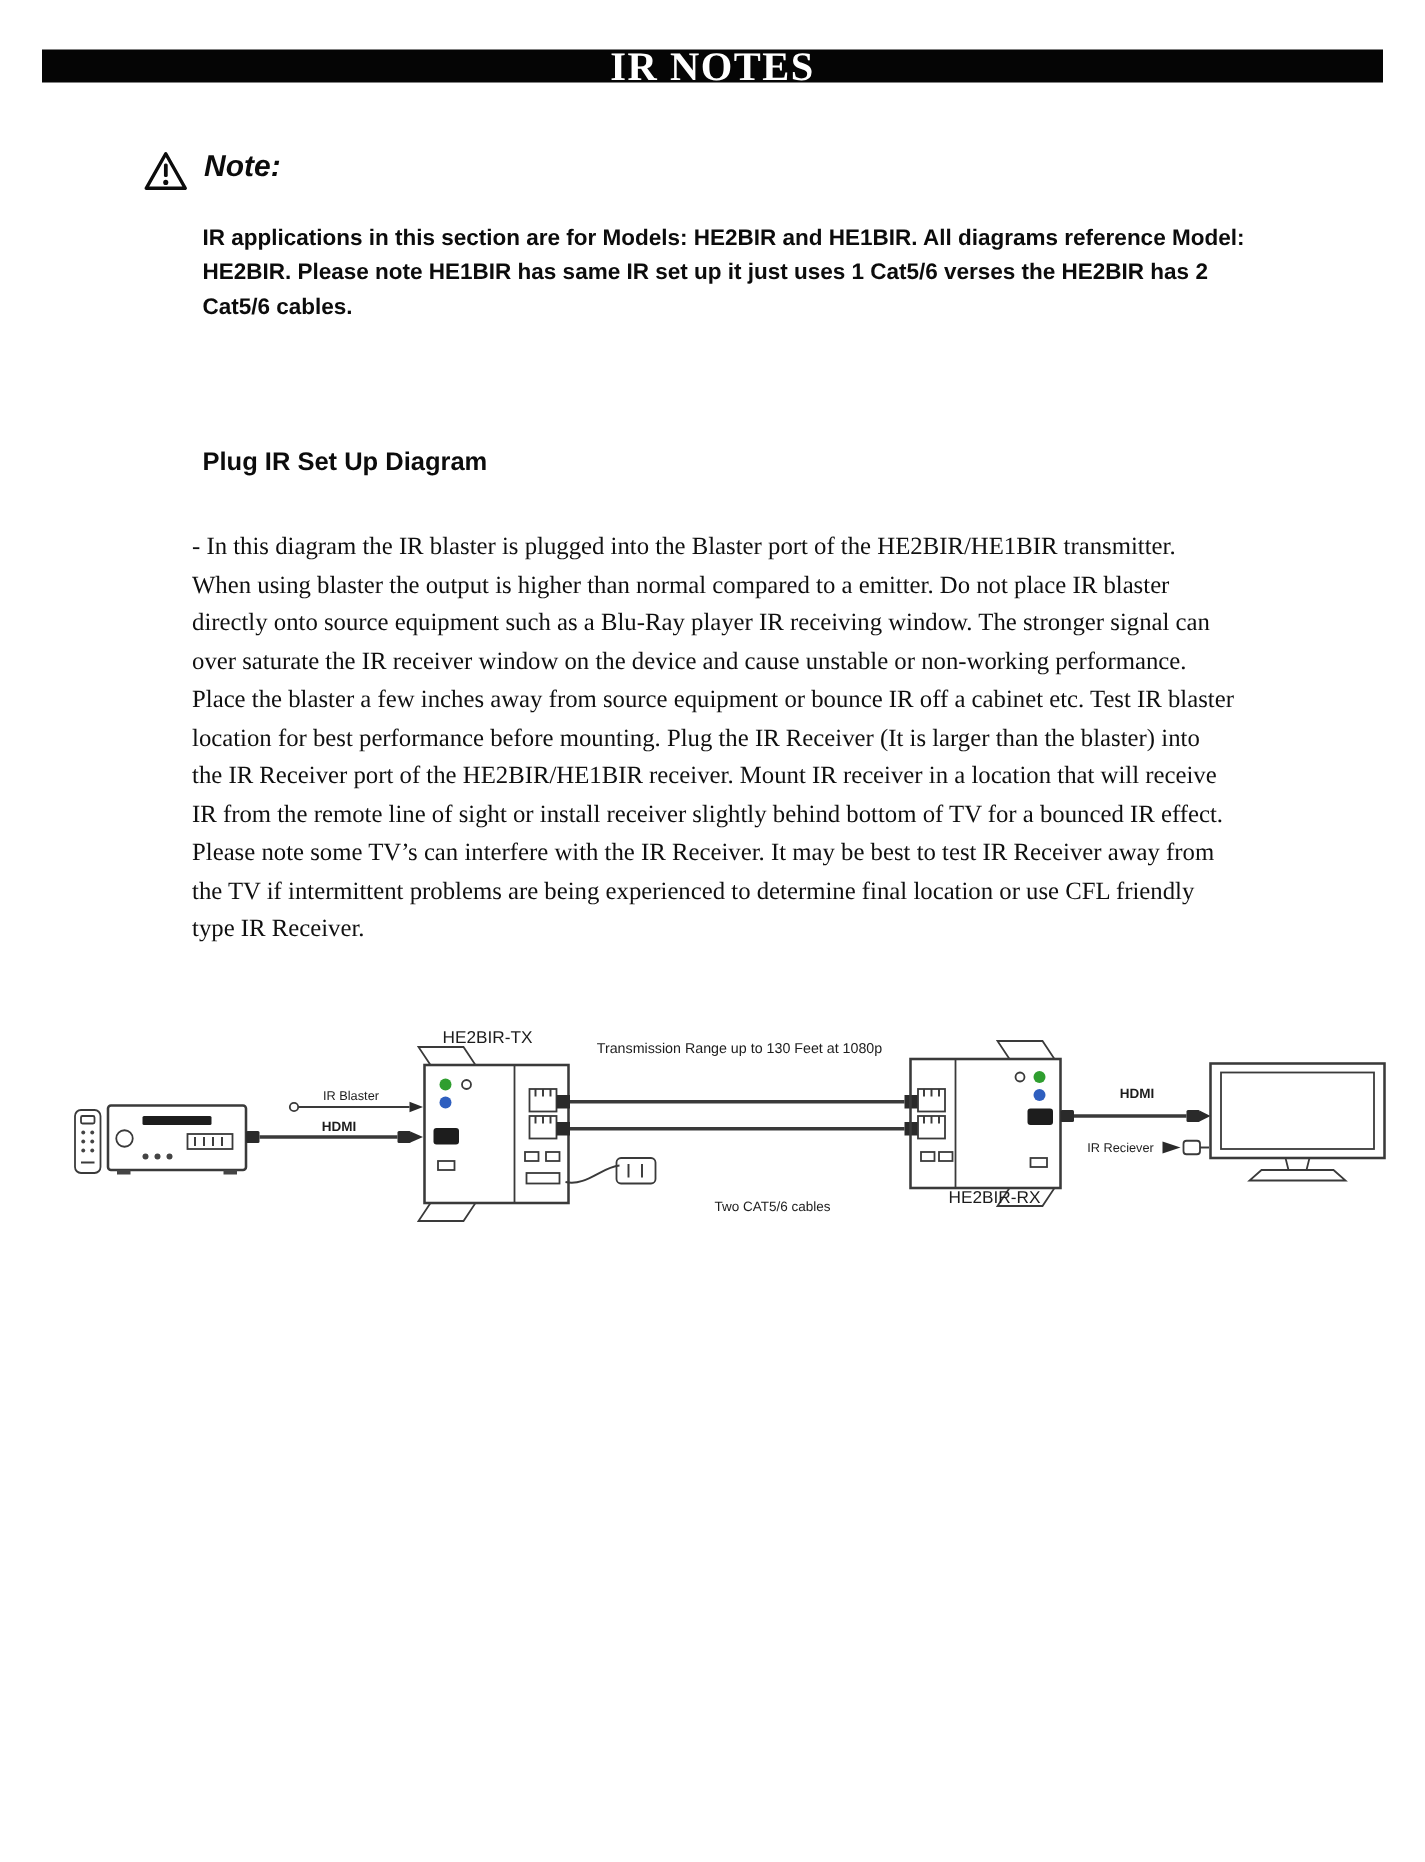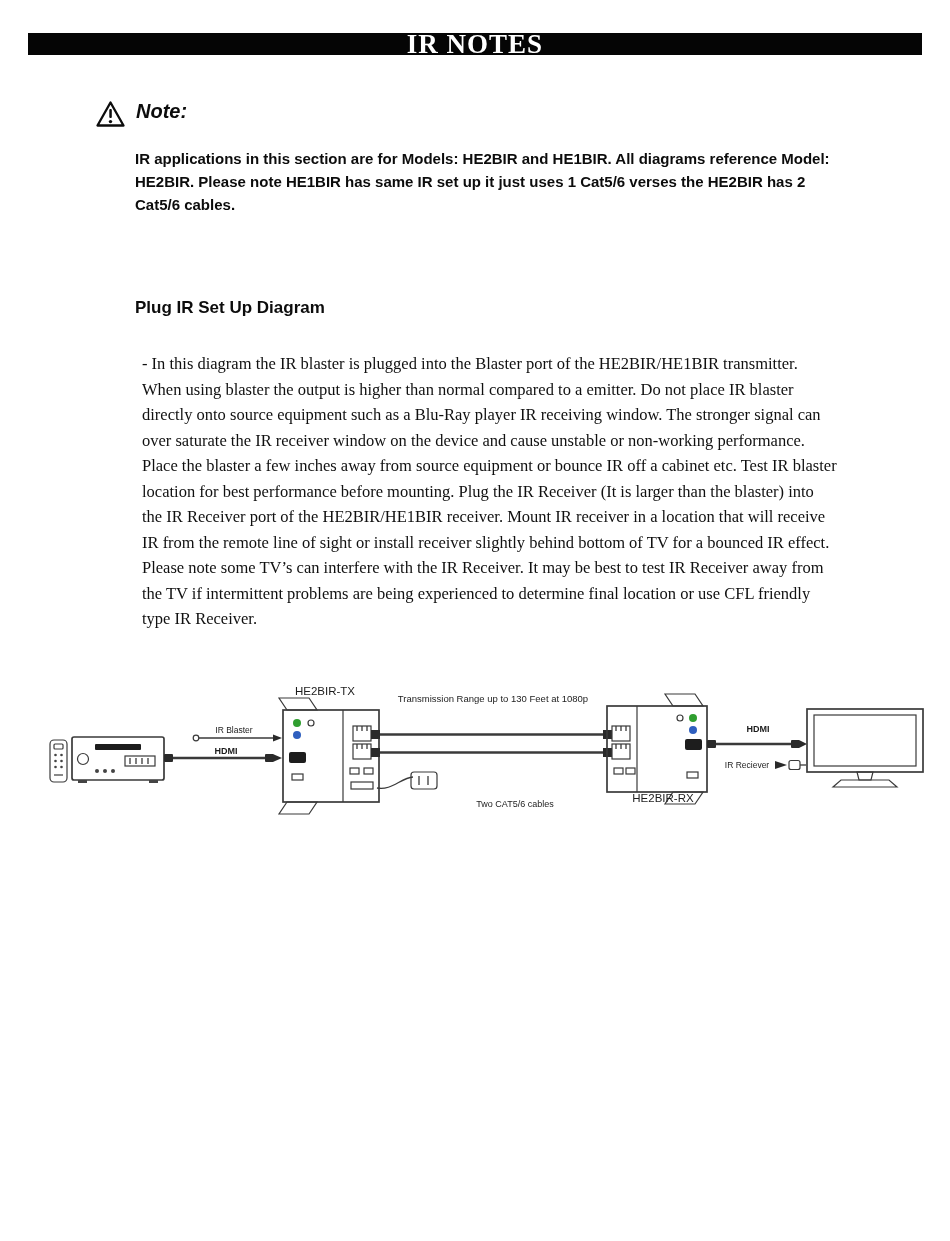--- a/index.html
+++ b/index.html
@@ -30,21 +30,21 @@
   .note-body {
     position: absolute; left: 135px; top: 147px; width: 700px;
     font-size: 15px; font-weight: bold; line-height: 23px; color: #0c0c0c;
   }
 
   .section-heading {
     position: absolute; left: 135px; top: 298px;
     font-size: 17px; font-weight: bold; color: #0c0c0c;
   }
   .body-text {
-    position: absolute; left: 142px; top: 351px; width: 695px;
+    position: absolute; left: 128px; top: 351px; width: 695px;
     font-family: "Liberation Serif", serif;
     font-size: 16.5px; line-height: 25.5px; color: #101010;
   }
 
   .diagram { position: absolute; left: 25px; top: 676px; width: 900px; height: 158px; }
   .diagram svg { display: block; }
 
   .ln { fill: none; stroke: #3a3a3a; stroke-width: 1.2; }
   .ln-bold { fill: none; stroke: #3a3a3a; stroke-width: 1.7; }
   .cable { fill: none; stroke: #3a3a3a; stroke-width: 2.4; }

